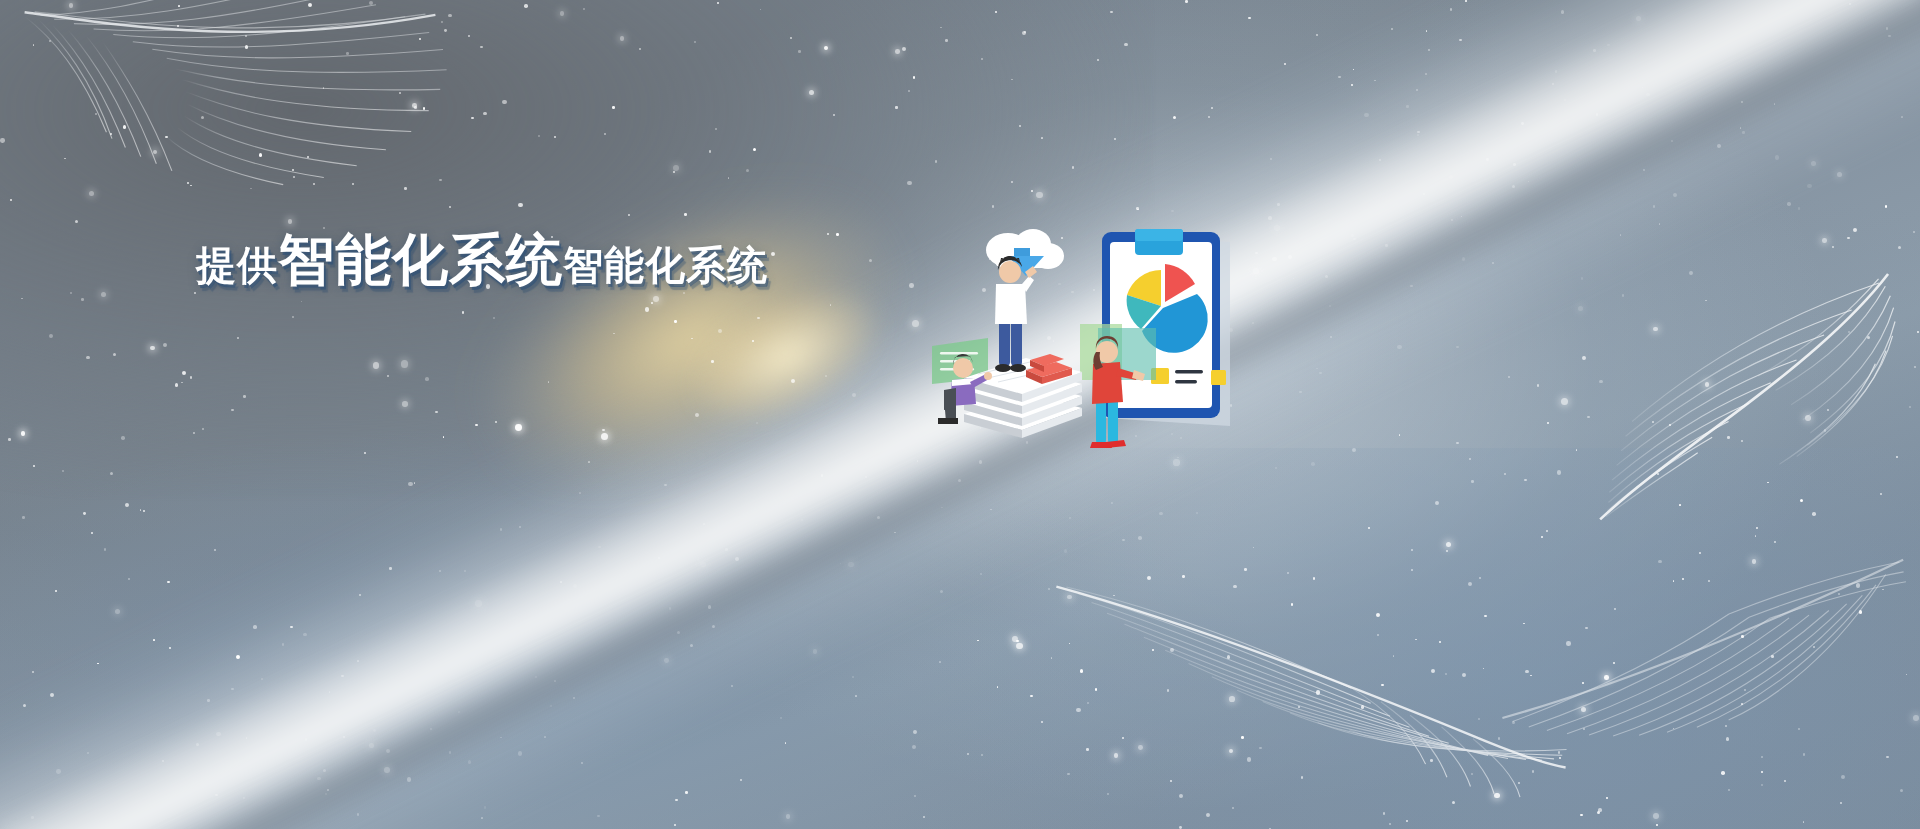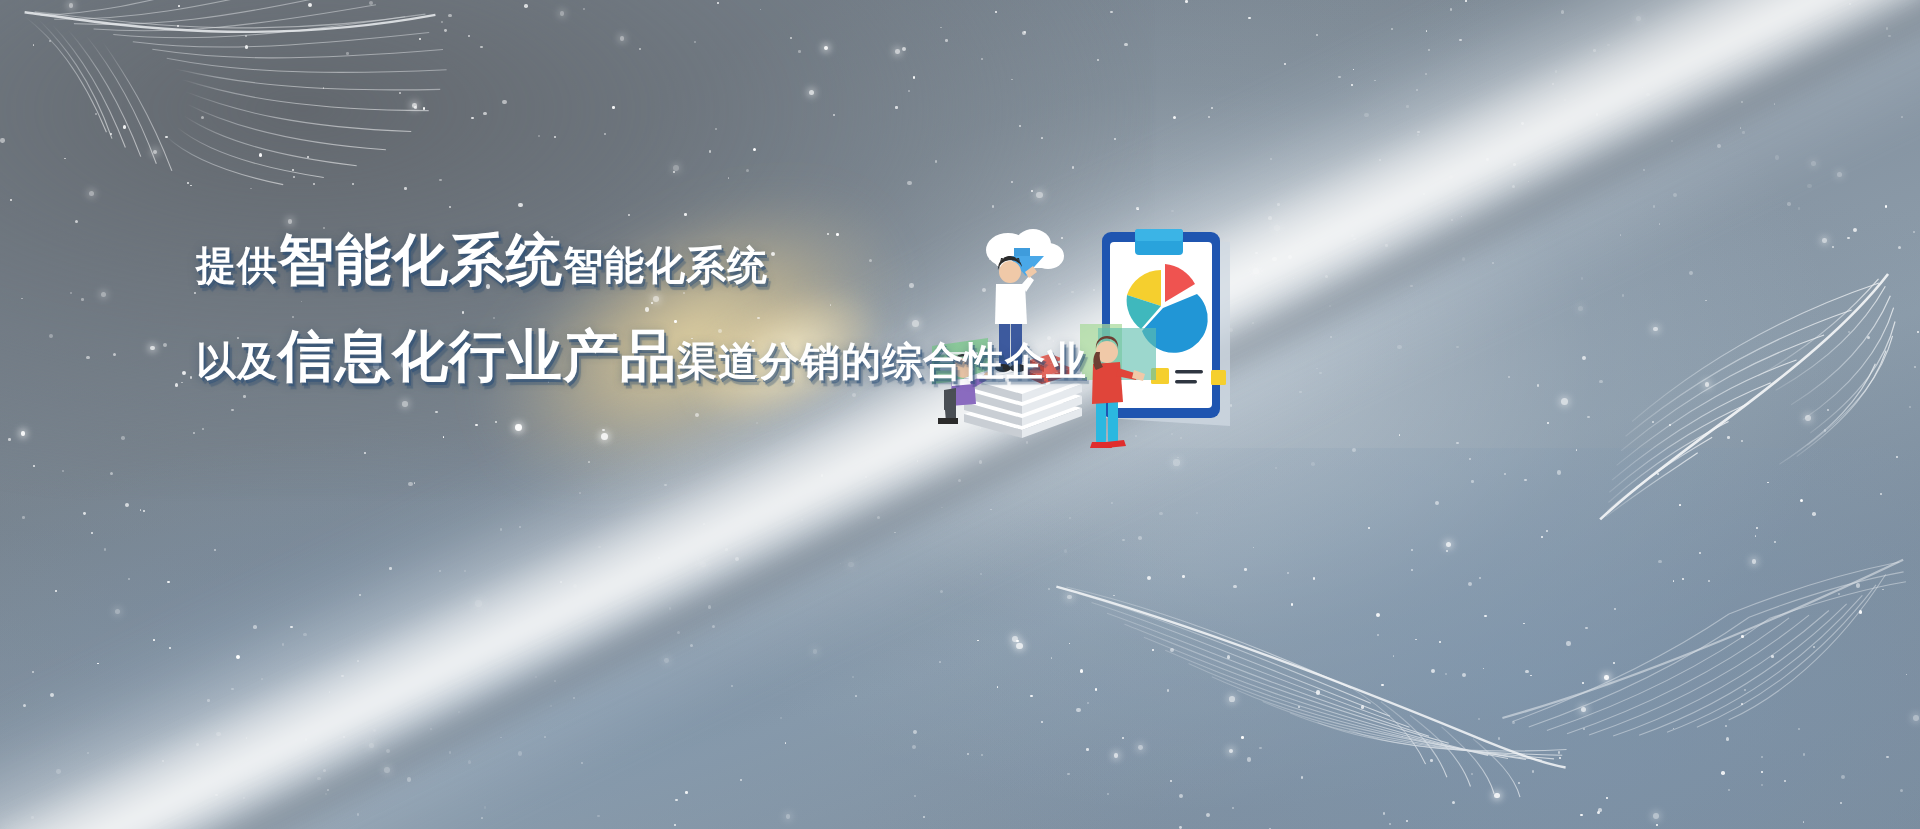--- a/index.html
+++ b/index.html
@@ -962,18 +962,15 @@
         <path d="M166 122 a11 11 0 0 1 22 -1 c1 -9 -4 -13 -11 -13 c-7 0 -12 5 -11 14 Z" fill="#6d3f33"></path>
         <path d="M166 124 c-4 6 -3 14 0 18 l7 -3 c-3 -5 -4 -10 -3 -15 Z" fill="#6d3f33"></path>
       </g>
     </svg>
   </div>
 
   <div class="copy">
     <div class="line">
       <span class="t sm">提供</span><span class="t big">智能化系统</span><span class="t sm">智能化系统</span>
     </div>
-    <div class="line">
-      <span class="t sm">以及</span><span class="t big">信息化行业产品</span><span class="t sm">渠道分销的综合性企业</span>
-    </div>
   </div>
 
 </div>
 
 </body></html>

